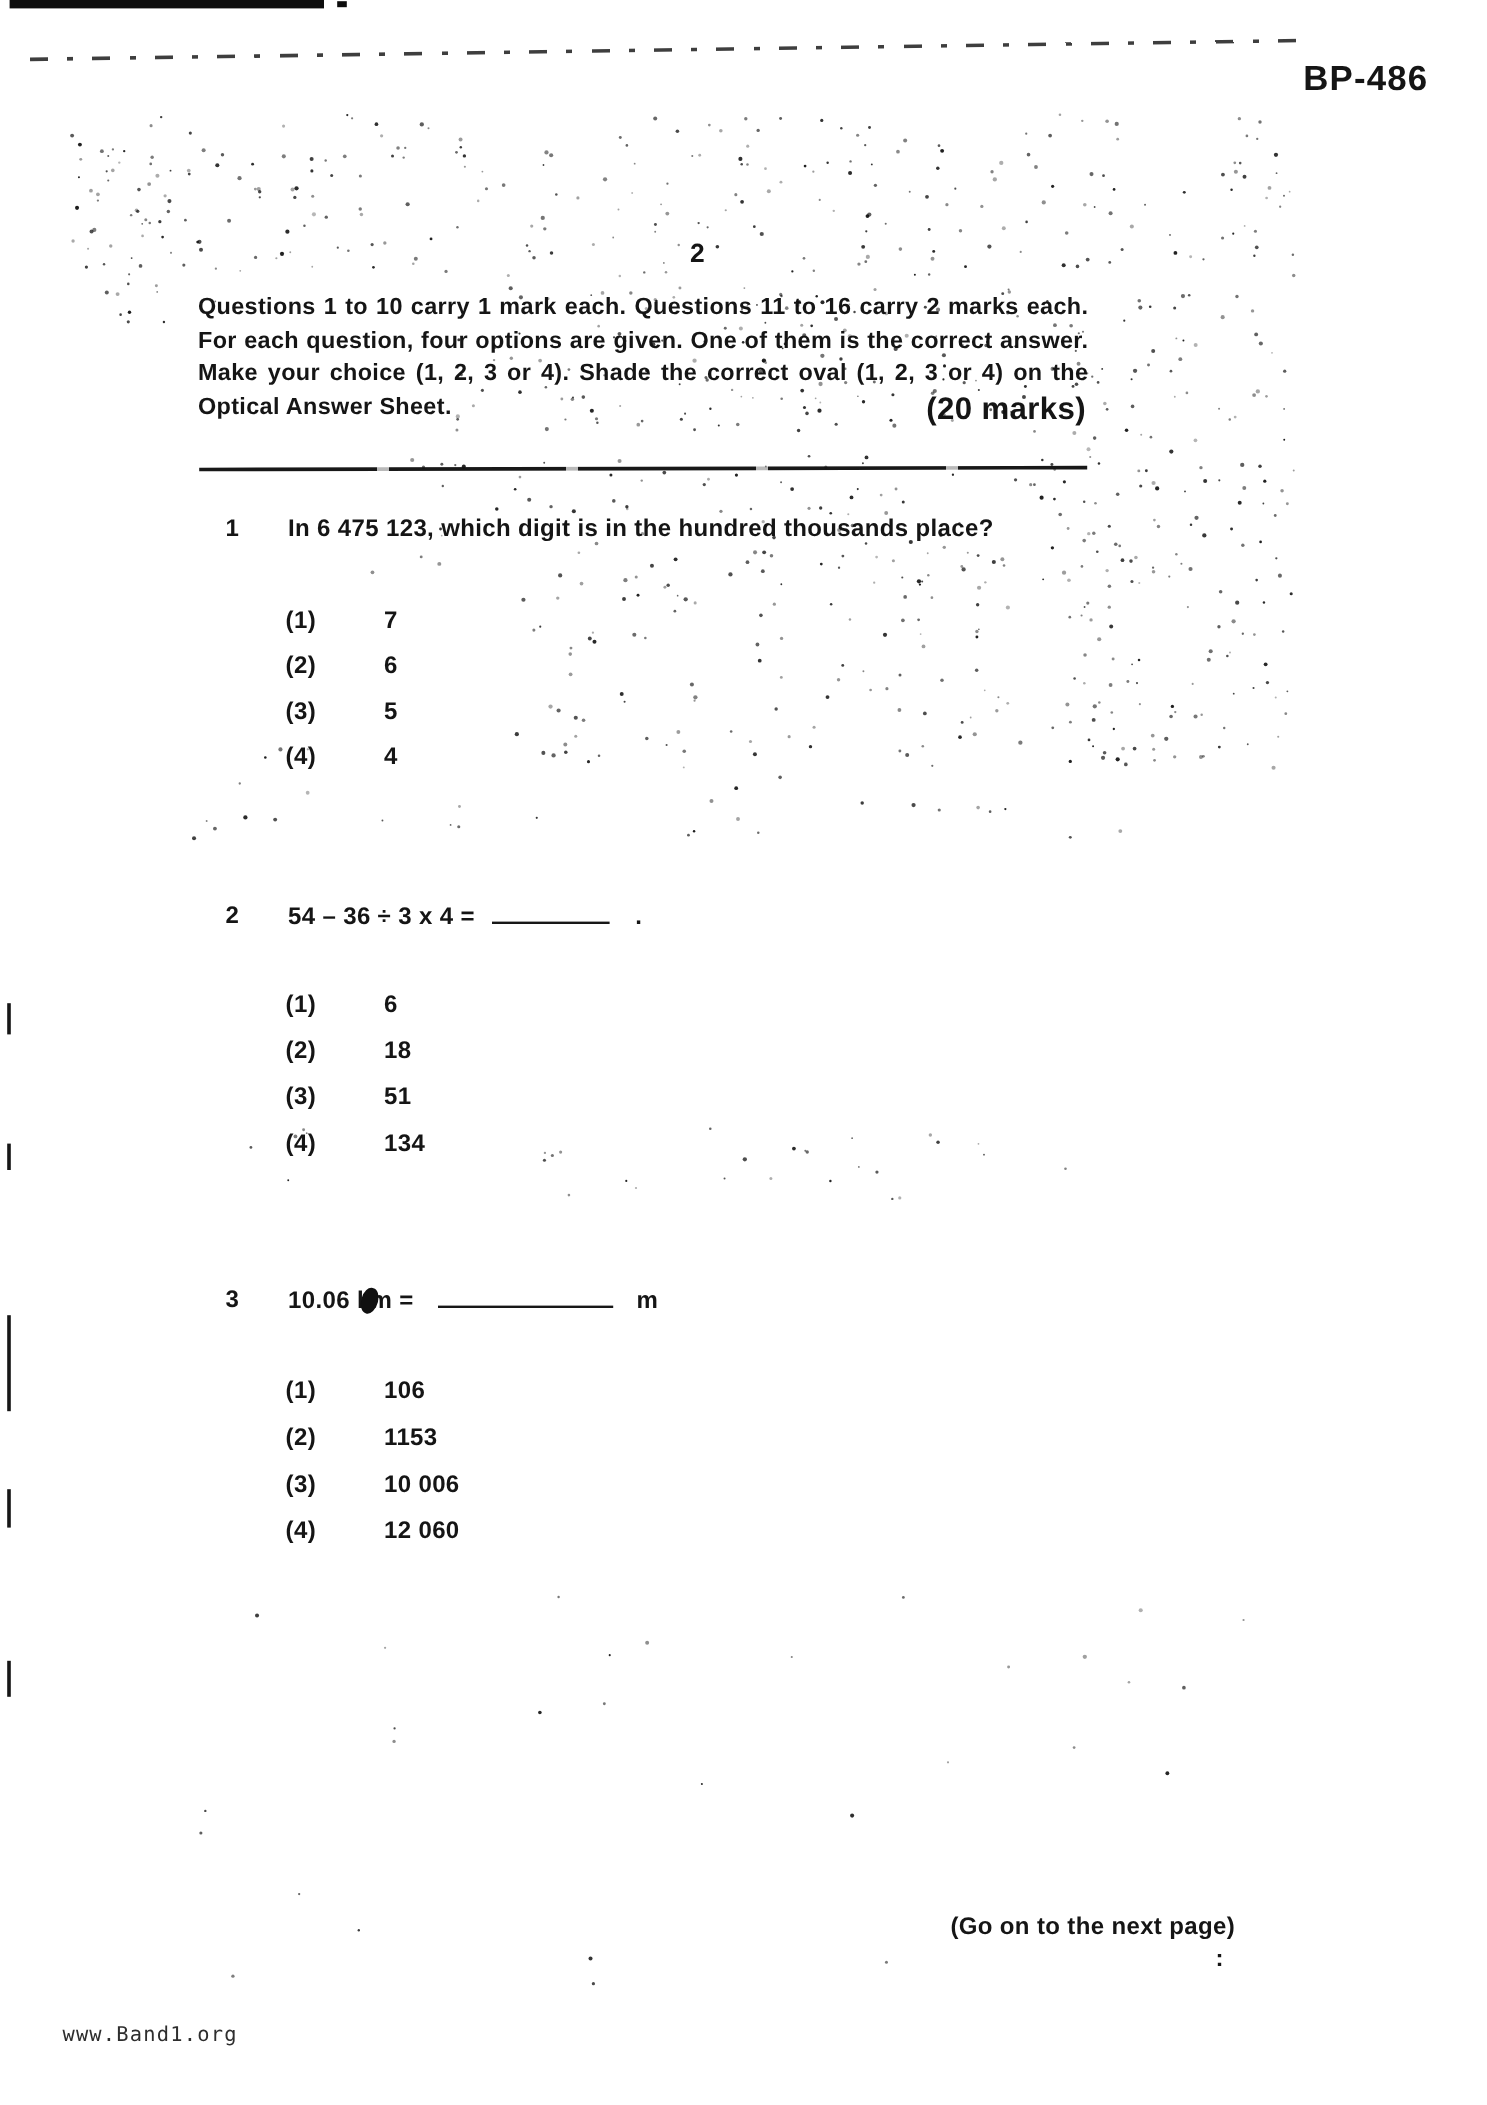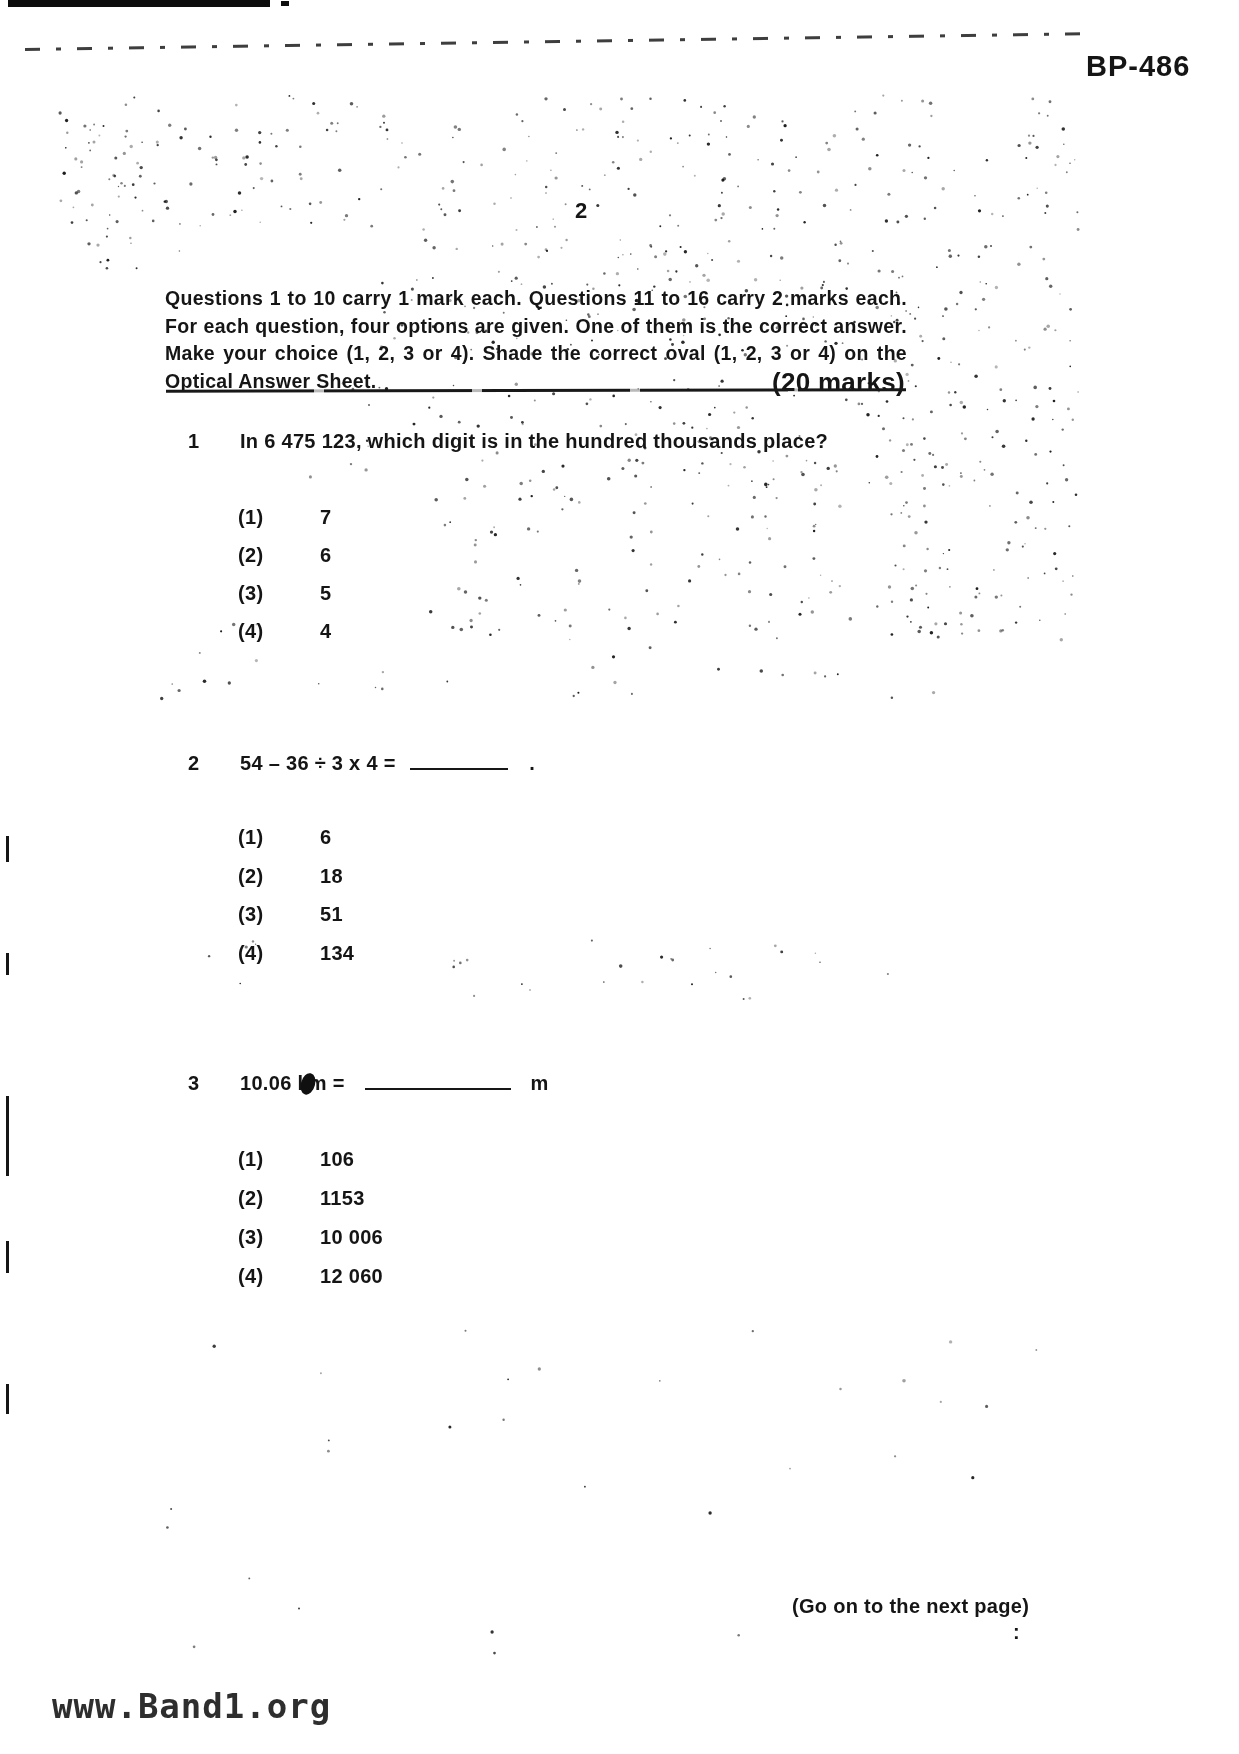--- a/index.html
+++ b/index.html
@@ -14,21 +14,21 @@
   
   .top-dash{
     position:absolute;left:25px;top:48px;width:1058px;height:3px;
     transform:rotate(-0.85deg);transform-origin:left top;
     background:repeating-linear-gradient(90deg,#1c1c1c 0 15px,transparent 15px 31px,#1c1c1c 31px 36px,transparent 36px 52px);
     opacity:.85;
   }
   .bp-code{position:absolute;left:1086px;top:14px;font-size:29px;letter-spacing:1px;margin-top:36px;}
   .page-num{position:absolute;left:575px;top:198px;font-size:22px;}
   
-  .instructions{position:absolute;left:165px;top:243px;width:742px;font-size:19.5px;line-height:27.5px;text-align:justify;margin-top:42px;}
+  .instructions{position:absolute;left:165px;top:243px;width:742px;font-size:19.5px;line-height:27.5px;text-align:justify;}
   .marks{position:absolute;right:2px;bottom:-1px;font-size:26px;}
   .sep-line{
     position:absolute;left:166px;top:389px;width:740px;height:3px;transform:rotate(-0.12deg);
     background:repeating-linear-gradient(90deg,#181818 0 148px,rgba(24,24,24,.3) 148px 158px);
   }
   
   .question{position:absolute;left:188px;font-size:20px;}
   .q-head{display:flex;}
   .q-num{width:52px;flex:0 0 52px;}
   .q-text{white-space:nowrap;}
@@ -36,21 +36,21 @@
   .options{position:absolute;left:238px;font-size:20px;}
   .opt-row{display:flex;align-items:flex-start;}
   .opt-label{width:82px;flex:0 0 82px;}
   
   .edge-mark{position:absolute;background:#161616;width:3px;}
   .ink-blot{position:absolute;left:301px;top:1073px;width:14px;height:22px;background:#101010;border-radius:50% 46% 52% 48%;transform:rotate(14deg);}
   .go-on{position:absolute;left:792px;top:1595px;font-size:20px;}
   .stray-colon{position:absolute;left:1013px;top:1621px;font-size:20px;}
   .watermark{
     position:absolute;left:52px;top:1686px;
-    font-family:"DejaVu Sans Mono",monospace;font-size:34px;font-weight:bold;
+    font-family:"DejaVu Sans Mono",monospace;font-size:17px;font-weight:normal;
     color:#2e2e2e;letter-spacing:1px;
   }
   .noise-svg{position:absolute;left:0;top:0;pointer-events:none;}
 </style>
 </head>
 <body>
 
 <div class="topbar"></div>
 <div class="topbar-dot"></div>
 <div class="top-dash"></div>

